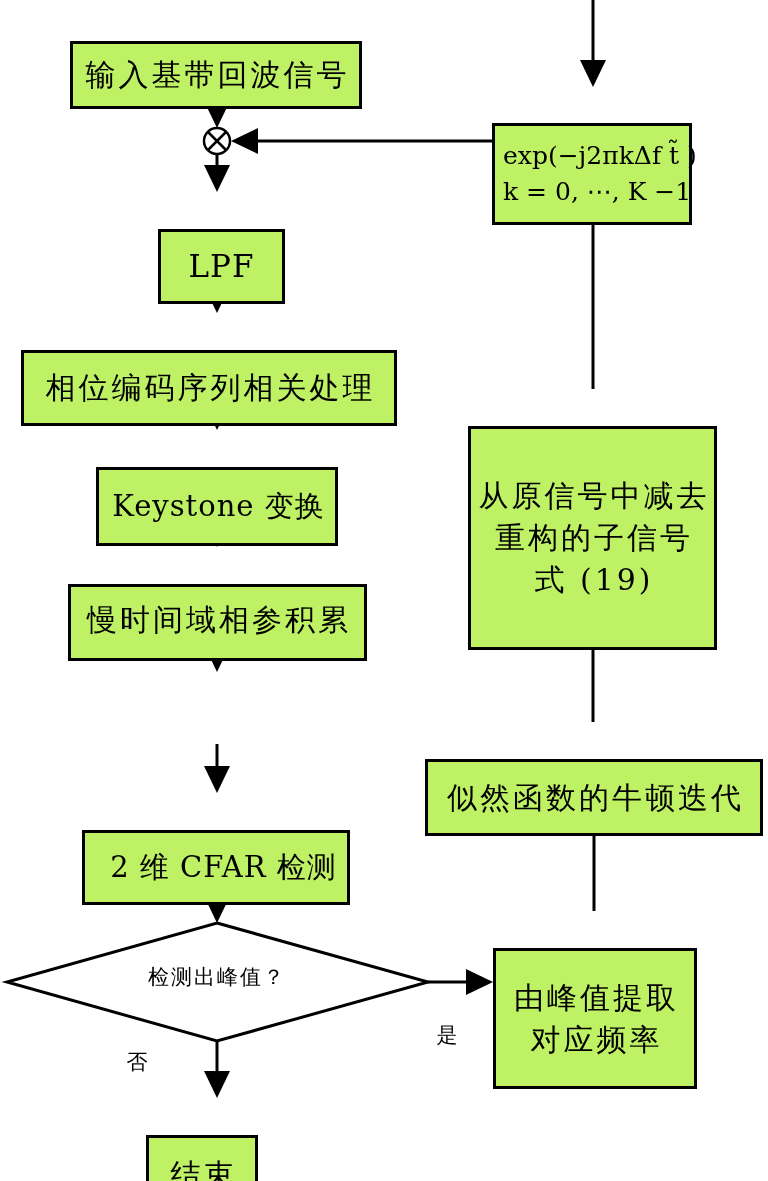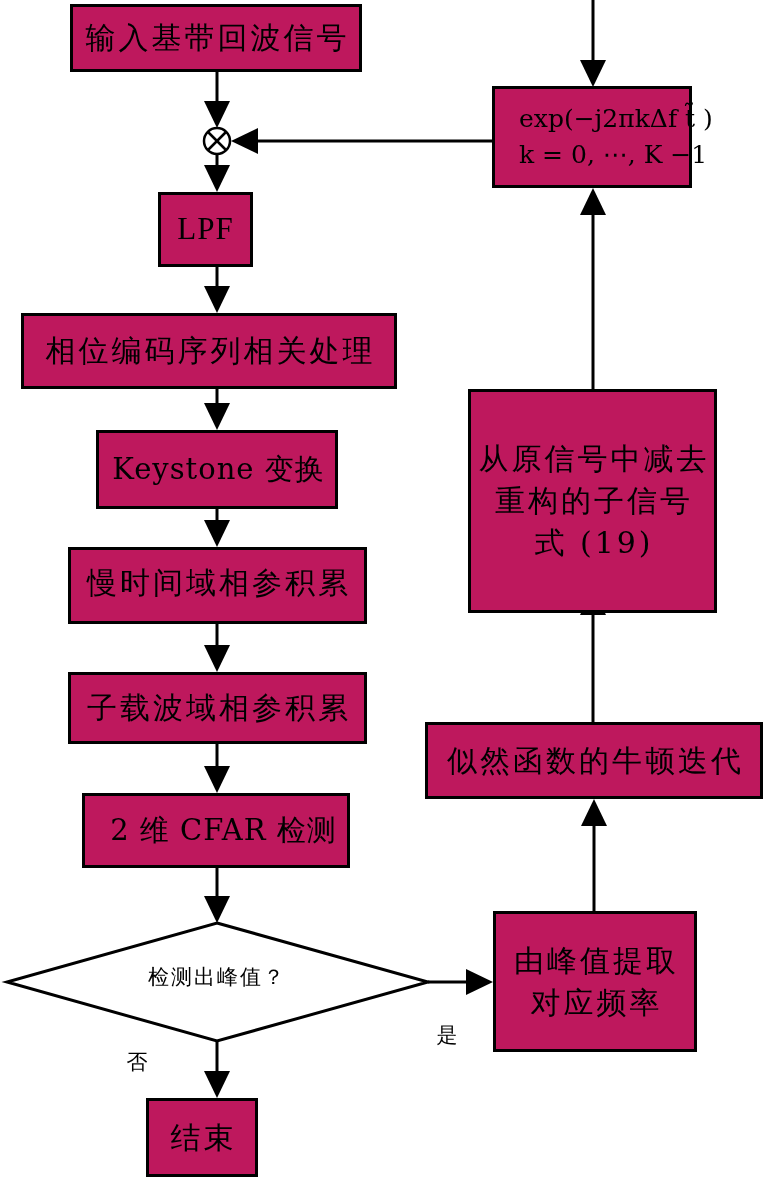--- a/index.html
+++ b/index.html
@@ -15,28 +15,29 @@
   svg.connectors {
     position: absolute;
     left: 0; top: 0;
     width: 768px; height: 1181px;
     z-index: 1;
   }
   .box {
     position: absolute;
     box-sizing: border-box;
     border: 3px solid #000;
-    background: #be185d;
+    background: #bef264;
     display: flex;
     flex-direction: column;
     align-items: center;
     justify-content: center;
     text-align: right;
     z-index: 2;
     line-height: 1.25;
+    margin-top: 37px;
   }
   .cn { font-size: 30px; letter-spacing: 3px; text-indent: 3px; }
   .latin { font-size: 31px; letter-spacing: 1px; }
   .math { font-size: 25px; letter-spacing: 0; line-height: 1.45; white-space: nowrap; }
   .overlay-label {
     position: absolute;
     z-index: 3;
     font-size: 21px;
     letter-spacing: 2px;
     text-align: center;
@@ -129,29 +130,28 @@
     </g>
 
     <g stroke="#000000" fill="#000000">
       <line x1="593" y1="389" x2="593" y2="215" stroke-width="3"></line>
       <polygon points="593,188 580,215 606,215" stroke="none"></polygon>
     </g>
   </svg>
 
   <div class="box cn" style="left:70px; top:4px; width:292px; height:68px;">输入基带回波信号</div>
 
-  <div class="box latin" style="left:158px; top:192px; width:95px; height:75px;font-family:Liberation Serif, serif;">LPF</div>
+  <div class="box latin" style="left:158px; top:192px; width:127px; height:75px;">LPF</div>
 
   <div class="box cn" style="left:21px; top:313px; width:376px; height:76px;">相位编码序列相关处理</div>
 
   <div class="box cn" style="left:96px; top:430px; width:242px; height:79px; font-size:29px; letter-spacing:1px;">Keystone 变换</div>
 
   <div class="box cn" style="left:68px; top:547px; width:299px; height:77px;font-family:Liberation Mono, monospace;">慢时间域相参积累</div>
 
-  <div class="box cn" style="left:68px; top:672px; width:299px; height:72px;">子载波域相参积累</div>
 
   <div class="box cn" style="left:82px; top:793px; width:268px; height:75px; font-size:29px; letter-spacing:1px;padding-left:12px;">2 维 CFAR 检测</div>
 
   <div class="overlay-label" style="left:67px; top:963px; width:300px;">检测出峰值？</div>
 
   <div class="box cn" style="left:146px; top:1098px; width:112px; height:79px;">结束</div>
 
   <div class="overlay-label" style="left:116px; top:1048px; width:44px;">否</div>
 
   <div class="overlay-label" style="left:426px; top:1021px; width:44px;">是</div>
@@ -162,18 +162,18 @@
   </div>
 
   <div class="box cn" style="left:425px; top:722px; width:338px; height:77px;">似然函数的牛顿迭代</div>
 
   <div class="box cn multiline" style="left:468px; top:389px; width:249px; height:224px;">
     <div>从原信号中减去</div>
     <div>重构的子信号</div>
     <div>式 (19)</div>
   </div>
 
-  <div class="box math" style="left:492px; top:86px; width:200px; height:102px; align-items:flex-start; padding-left:24px;">
+  <div class="box math" style="left:492px; top:86px; width:200px; height:102px; align-items:flex-start; padding-left:8px;">
     <div>exp(−j2πkΔf t̃ )</div>
     <div>k = 0, ⋯, K −1</div>
   </div>
 
 </div>
 
 </body></html>

